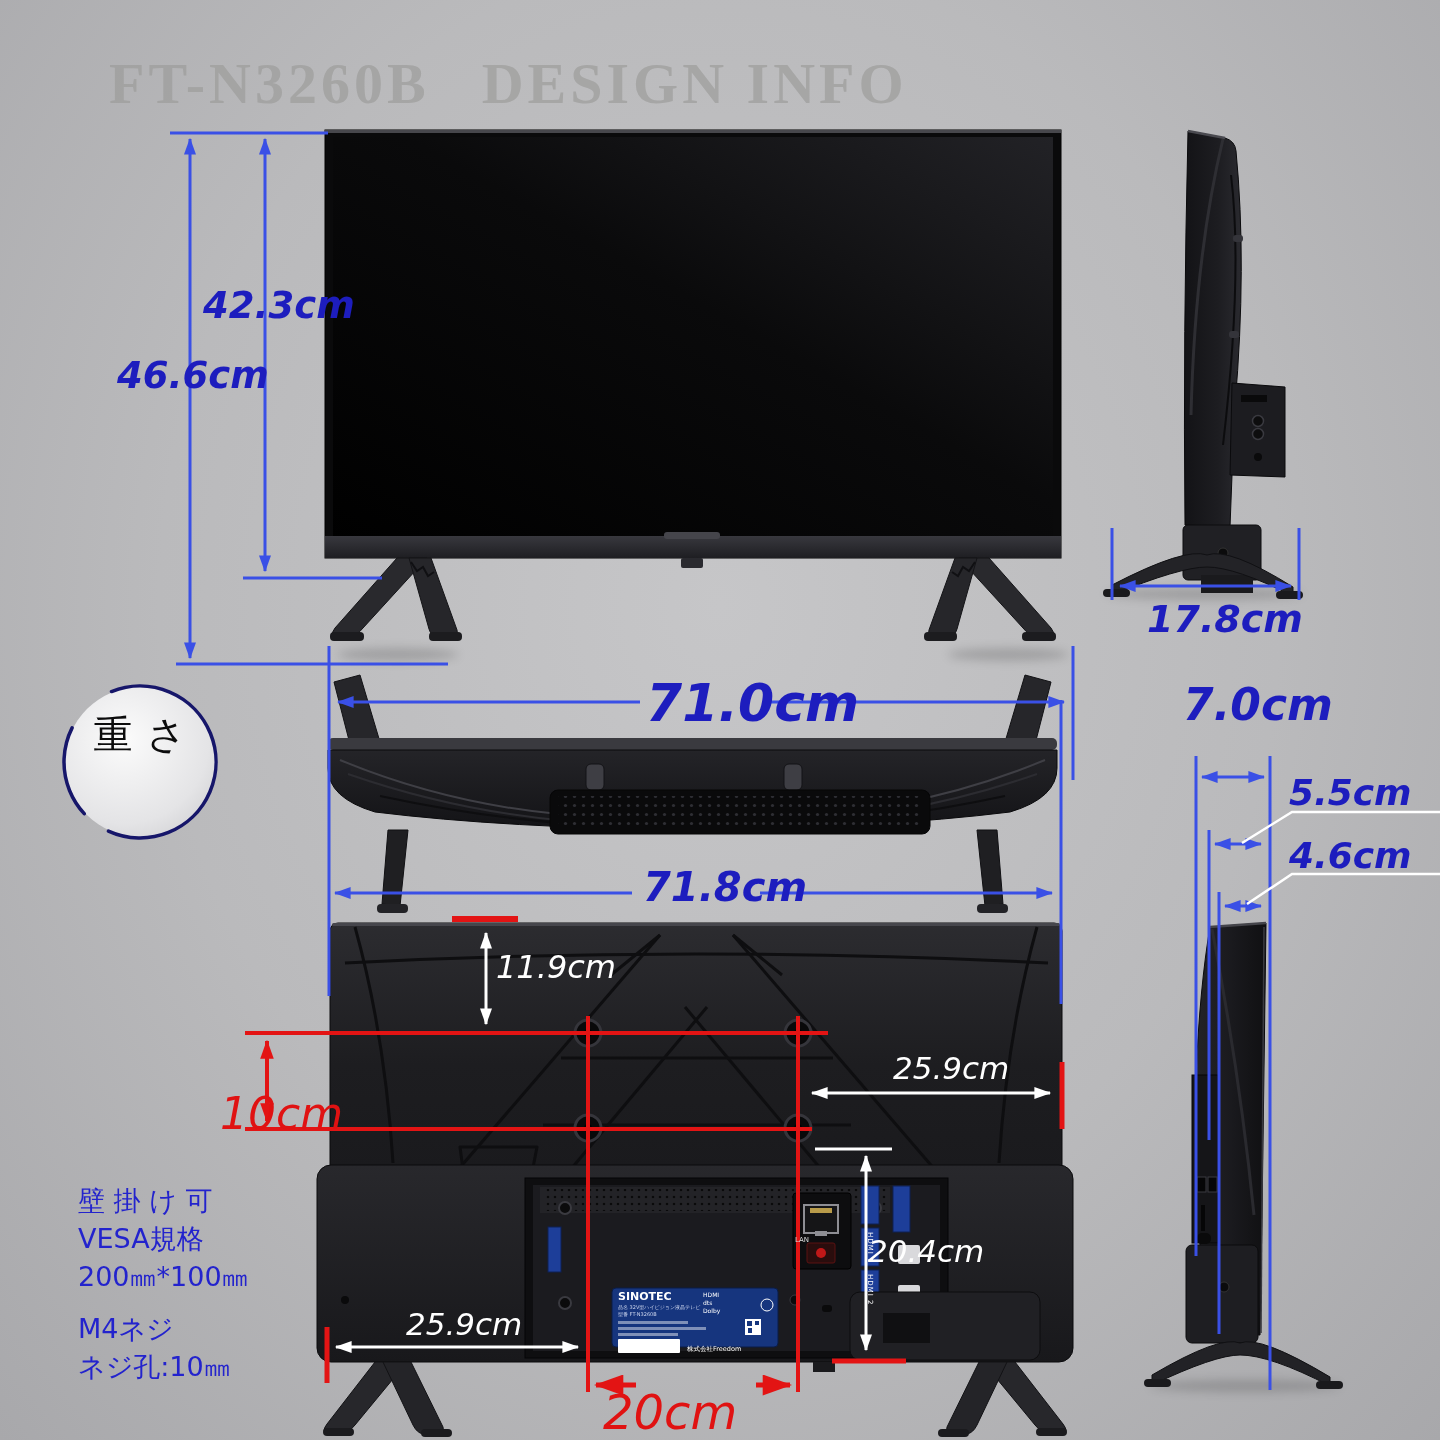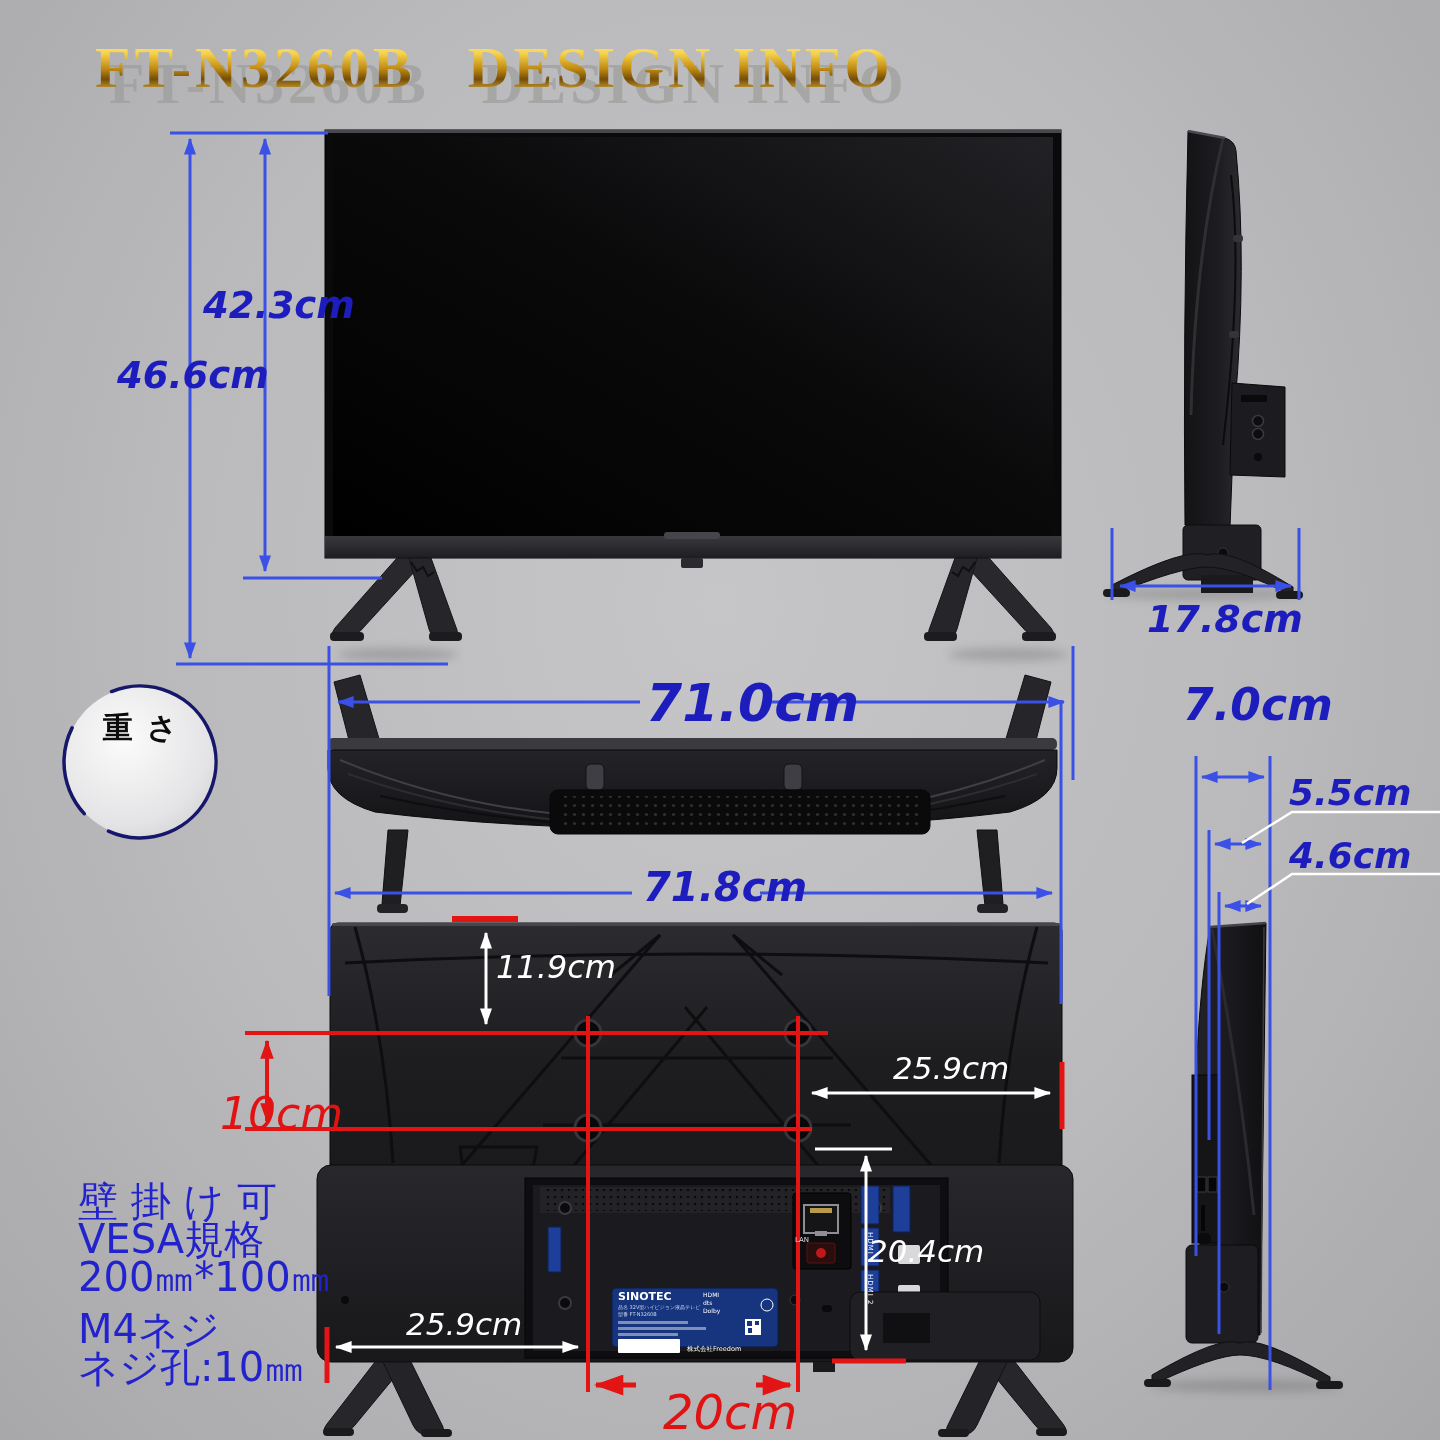--- a/index.html
+++ b/index.html
@@ -16,37 +16,36 @@
   .title-main span.t{background:linear-gradient(180deg,#fdf0a2 0%,#f7d34d 28%,#c08a12 52%,#744d07 68%,#eec34a 92%,#fbe27a 100%);
          -webkit-background-clip:text;background-clip:text;color:transparent;}
   
   .dim{position:absolute;font-style:italic;white-space:nowrap;line-height:1;}
   .dim.blue{color:#1d1dbe;font-weight:bold;}
   .dim.white{color:#ffffff;font-weight:normal;}
   .dim.red{color:#e01212;font-weight:normal;margin-top:36px;}
   
   .badge{position:absolute;left:58px;top:680px;width:164px;height:164px;}
   .badge .txt{position:absolute;width:100%;text-align:center;color:#0c0c0c;}
-  .badge .l1{top:28px;font-size:30px;letter-spacing:14px;text-indent:14px;font-weight:700;}
+  .badge .l1{top:28px;font-size:39px;letter-spacing:14px;text-indent:14px;font-weight:400;}
   .badge .l2{top:74px;font-size:43px;white-space:nowrap;}
   
-  .wallmount{position:absolute;left:78px;top:1182px;color:#2323cd;font-size:40px;line-height:38px;white-space:nowrap;}
+  .wallmount{position:absolute;left:78px;top:1182px;color:#2323cd;font-size:27px;line-height:38px;white-space:nowrap;}
   .wallmount .gap{height:14px;}
   
   .vport{position:absolute;writing-mode:vertical-rl;color:#fff;font-size:7px;letter-spacing:1px;}
   .lanlbl{position:absolute;color:#ddd;font-size:7px;}
   .shadow{position:absolute;background:rgba(0,0,0,.16);border-radius:50%;filter:blur(5px);}
 </style>
 </head>
 <body>
 
 <div class="stage">
 
   <div class="title title-echo"><span class="t">FT-N3260B</span><span class="gap"></span><span class="t">DESIGN INFO</span></div>
-  <div class="title title-main"><span class="t">FT-N3260B</span><span class="gap"></span><span class="t">DESIGN INFO</span></div>
 
   <div class="shadow" style="left:338px;top:648px;width:120px;height:13px;"></div>
   <div class="shadow" style="left:948px;top:648px;width:120px;height:13px;"></div>
   <div class="shadow" style="left:1106px;top:588px;width:196px;height:12px;"></div>
   <div class="shadow" style="left:1150px;top:1380px;width:190px;height:12px;"></div>
 
   <svg class="abs" style="left:325px;top:130px;" width="736" height="540" viewBox="0 0 736 540">
     <defs>
       <linearGradient id="fscr" x1="0" y1="1" x2="1" y2="0">
         <stop offset="0" stop-color="#000"></stop>
@@ -332,21 +331,21 @@
   <div class="dim blue" style="left:1183px;top:683px;font-size:44px;">7.0cm</div>
   <div class="dim blue" style="left:1289px;top:775px;font-size:36px;">5.5cm</div>
   <div class="dim blue" style="left:1289px;top:838px;font-size:36px;">4.6cm</div>
 
   <div class="dim white" style="left:496px;top:951px;font-size:32px;">11.9cm</div>
   <div class="dim white" style="left:893px;top:1053px;font-size:31px;">25.9cm</div>
   <div class="dim white" style="left:868px;top:1236px;font-size:31px;">20.4cm</div>
   <div class="dim white" style="left:406px;top:1309px;font-size:31px;">25.9cm</div>
 
   <div class="dim red" style="left:220px;top:1056px;font-size:44px;">10cm</div>
-  <div class="dim red" style="left:663px;top:1352px;font-size:48px;">20cm</div>
+  <div class="dim red" style="left:603px;top:1352px;font-size:48px;">20cm</div>
 
   <div class="badge">
     <svg width="164" height="164" viewBox="0 0 164 164">
       <defs>
         <radialGradient id="badgeG" cx="0.4" cy="0.35" r="0.8">
           <stop offset="0" stop-color="#fbfbfb"></stop>
             <stop offset="0.7" stop-color="#e4e4e6"></stop>
             <stop offset="1" stop-color="#cfcfd2"></stop>
         </radialGradient>
       </defs>

